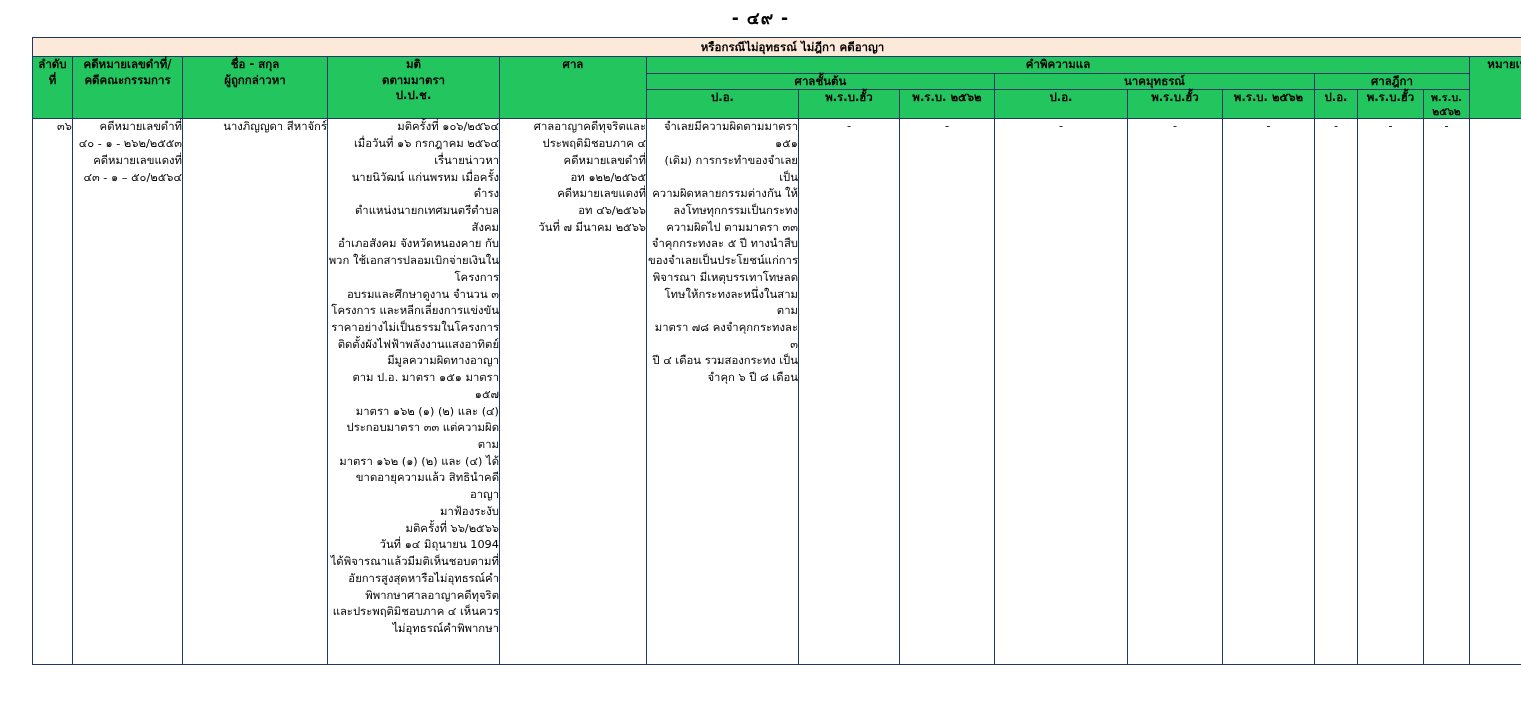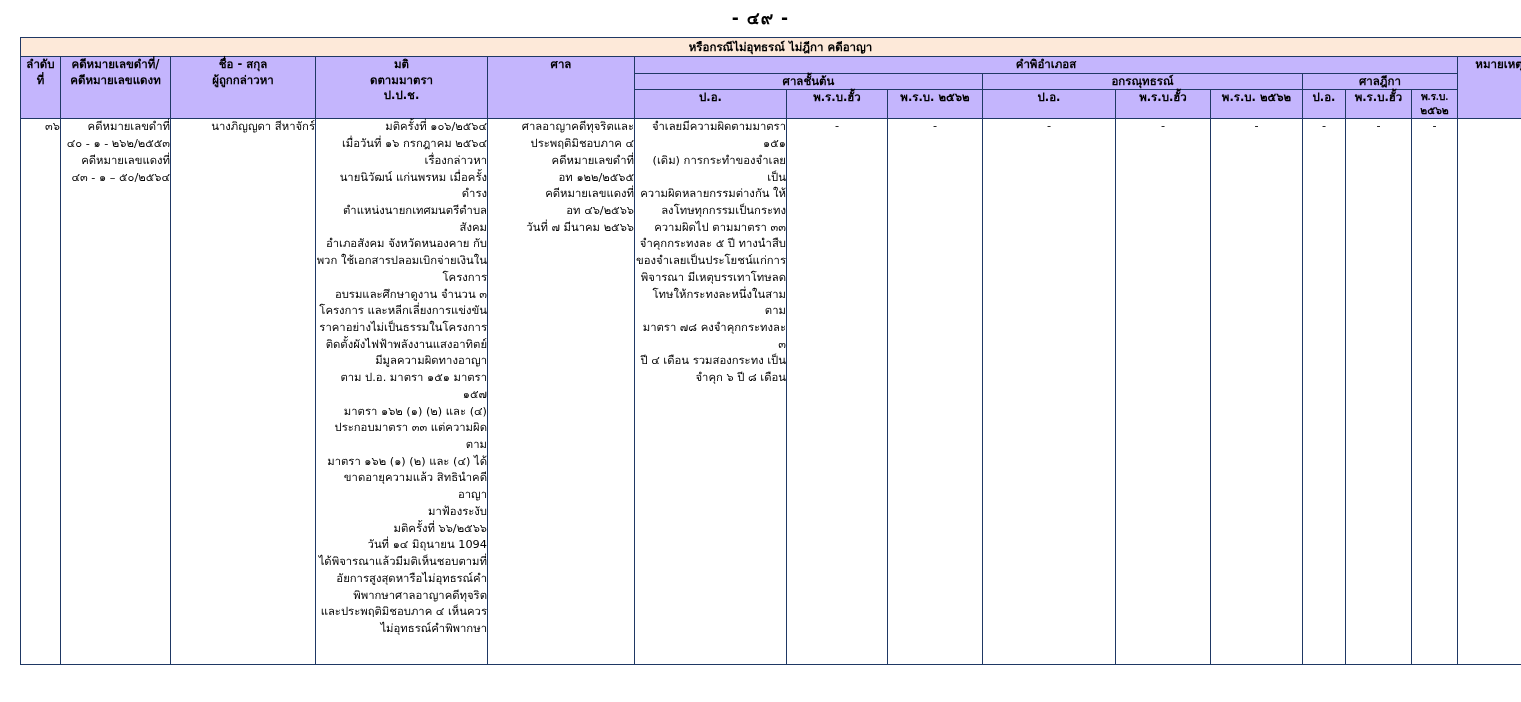--- a/index.html
+++ b/index.html
@@ -25,20 +25,21 @@
     font-size: 17px;
     font-weight: bold;
     padding-top: 4px;
     padding-bottom: 6px;
     letter-spacing: 1px;
     border-radius: 18px;
   }
   .table-wrap {
     padding: 0 20px;
     box-sizing: border-box;
+    margin-left: 12px;
   }
   table.main {
     border-collapse: collapse;
     table-layout: fixed;
     width: 1481px;
     border: 1px solid #1f3864;
   }
   table.main td, table.main th {
     border: 1px solid #1f3864;
     vertical-align: top;
@@ -48,31 +49,30 @@
     background: #fde9d9;
     text-align: center;
     font-size: 11.5px;
     font-weight: bold;
     height: 18px;
     line-height: 18px;
     padding: 0 2px;
     border: 1px solid #1f3864;
   }
   .hdr {
-    background: #c4b5fd;
+    background: #22c55e;
     text-align: center;
     font-weight: bold;
     font-size: 11.5px;
     vertical-align: middle;
     padding: 3px 2px;
     line-height: 1.35;
   }
   .hdr-small {
     font-size: 10.5px;
-    font-family: Liberation Serif, serif;
   }
   .cell {
     font-size: 11.3px;
     line-height: 1.48;
     padding: 3px 4px 4px 4px;
     vertical-align: top;
     text-align: right;
   }
   .cell.center {
     text-align: right;
@@ -134,38 +134,38 @@
             <span>หรือกรณีไม่อุทธรณ์ ไม่ฎีกา คดีอาญา</span>
           </td>
         </tr>
         <tr>
           <td class="hdr" rowspan="3">
             <div>ลำดับ</div>
             <div>ที่</div>
           </td>
           <td class="hdr" rowspan="3">
             <div>คดีหมายเลขดำที่/</div>
-            <div>คดีหมายเลขแดงท</div>
+            <div>คดีคณะกรรมการ</div>
           </td>
           <td class="hdr" rowspan="3">
             <div>ชื่อ - สกุล</div>
             <div>ผู้ถูกกล่าวหา</div>
           </td>
           <td class="hdr" rowspan="3">
             <div>มติ</div>
             <div>ดตามมาตรา</div>
             <div>ป.ป.ช.</div>
           </td>
           <td class="hdr" rowspan="3">ศาล</td>
-          <td class="hdr" colspan="9">คำพิอำเภอส</td>
+          <td class="hdr" colspan="9">คำพิความแล</td>
           <td class="hdr" rowspan="3">หมายเหตุ</td>
         </tr>
         <tr>
           <td class="hdr" colspan="3">ศาลชั้นต้น</td>
-          <td class="hdr" colspan="3">อกรณุทธรณ์</td>
+          <td class="hdr" colspan="3">นาคมุทธรณ์</td>
           <td class="hdr" colspan="3">ศาลฎีกา</td>
         </tr>
         <tr>
           <td class="hdr">ป.อ.</td>
           <td class="hdr">พ.ร.บ.ฮั้ว</td>
           <td class="hdr">พ.ร.บ. ๒๕๖๒</td>
           <td class="hdr">ป.อ.</td>
           <td class="hdr">พ.ร.บ.ฮั้ว</td>
           <td class="hdr">พ.ร.บ. ๒๕๖๒</td>
           <td class="hdr">ป.อ.</td>
@@ -182,21 +182,21 @@
           <td class="cell">
             <div>คดีหมายเลขดำที่</div>
             <div>๔๐ - ๑ - ๒๖๒/๒๕๕๓</div>
             <div>คดีหมายเลขแดงที่</div>
             <div>๔๓ - ๑ – ๕๐/๒๕๖๔</div>
           </td>
           <td class="cell">นางภิญญดา  สีหาจักร์</td>
           <td class="cell">
             <div class="bold">มติครั้งที่ ๑๐๖/๒๕๖๔</div>
             <div class="bold">เมื่อวันที่ ๑๖ กรกฎาคม ๒๕๖๔</div>
-            <div class="bold">เรื่องกล่าวหา</div>
+            <div class="bold">เรื่นายน่าวหา</div>
             <div>นายนิวัฒน์ แก่นพรหม เมื่อครั้งดำรง</div>
             <div>ตำแหน่งนายกเทศมนตรีตำบลสังคม</div>
             <div>อำเภอสังคม จังหวัดหนองคาย กับ</div>
             <div>พวก ใช้เอกสารปลอมเบิกจ่ายเงินใน</div>
             <div>โครงการ</div>
             <div>อบรมและศึกษาดูงาน จำนวน ๓</div>
             <div>โครงการ และหลีกเลี่ยงการแข่งขัน</div>
             <div>ราคาอย่างไม่เป็นธรรมในโครงการ</div>
             <div>ติดตั้งผังไฟฟ้าพลังงานแสงอาทิตย์</div>
             <div class="bold">มีมูลความผิดทางอาญา</div>

